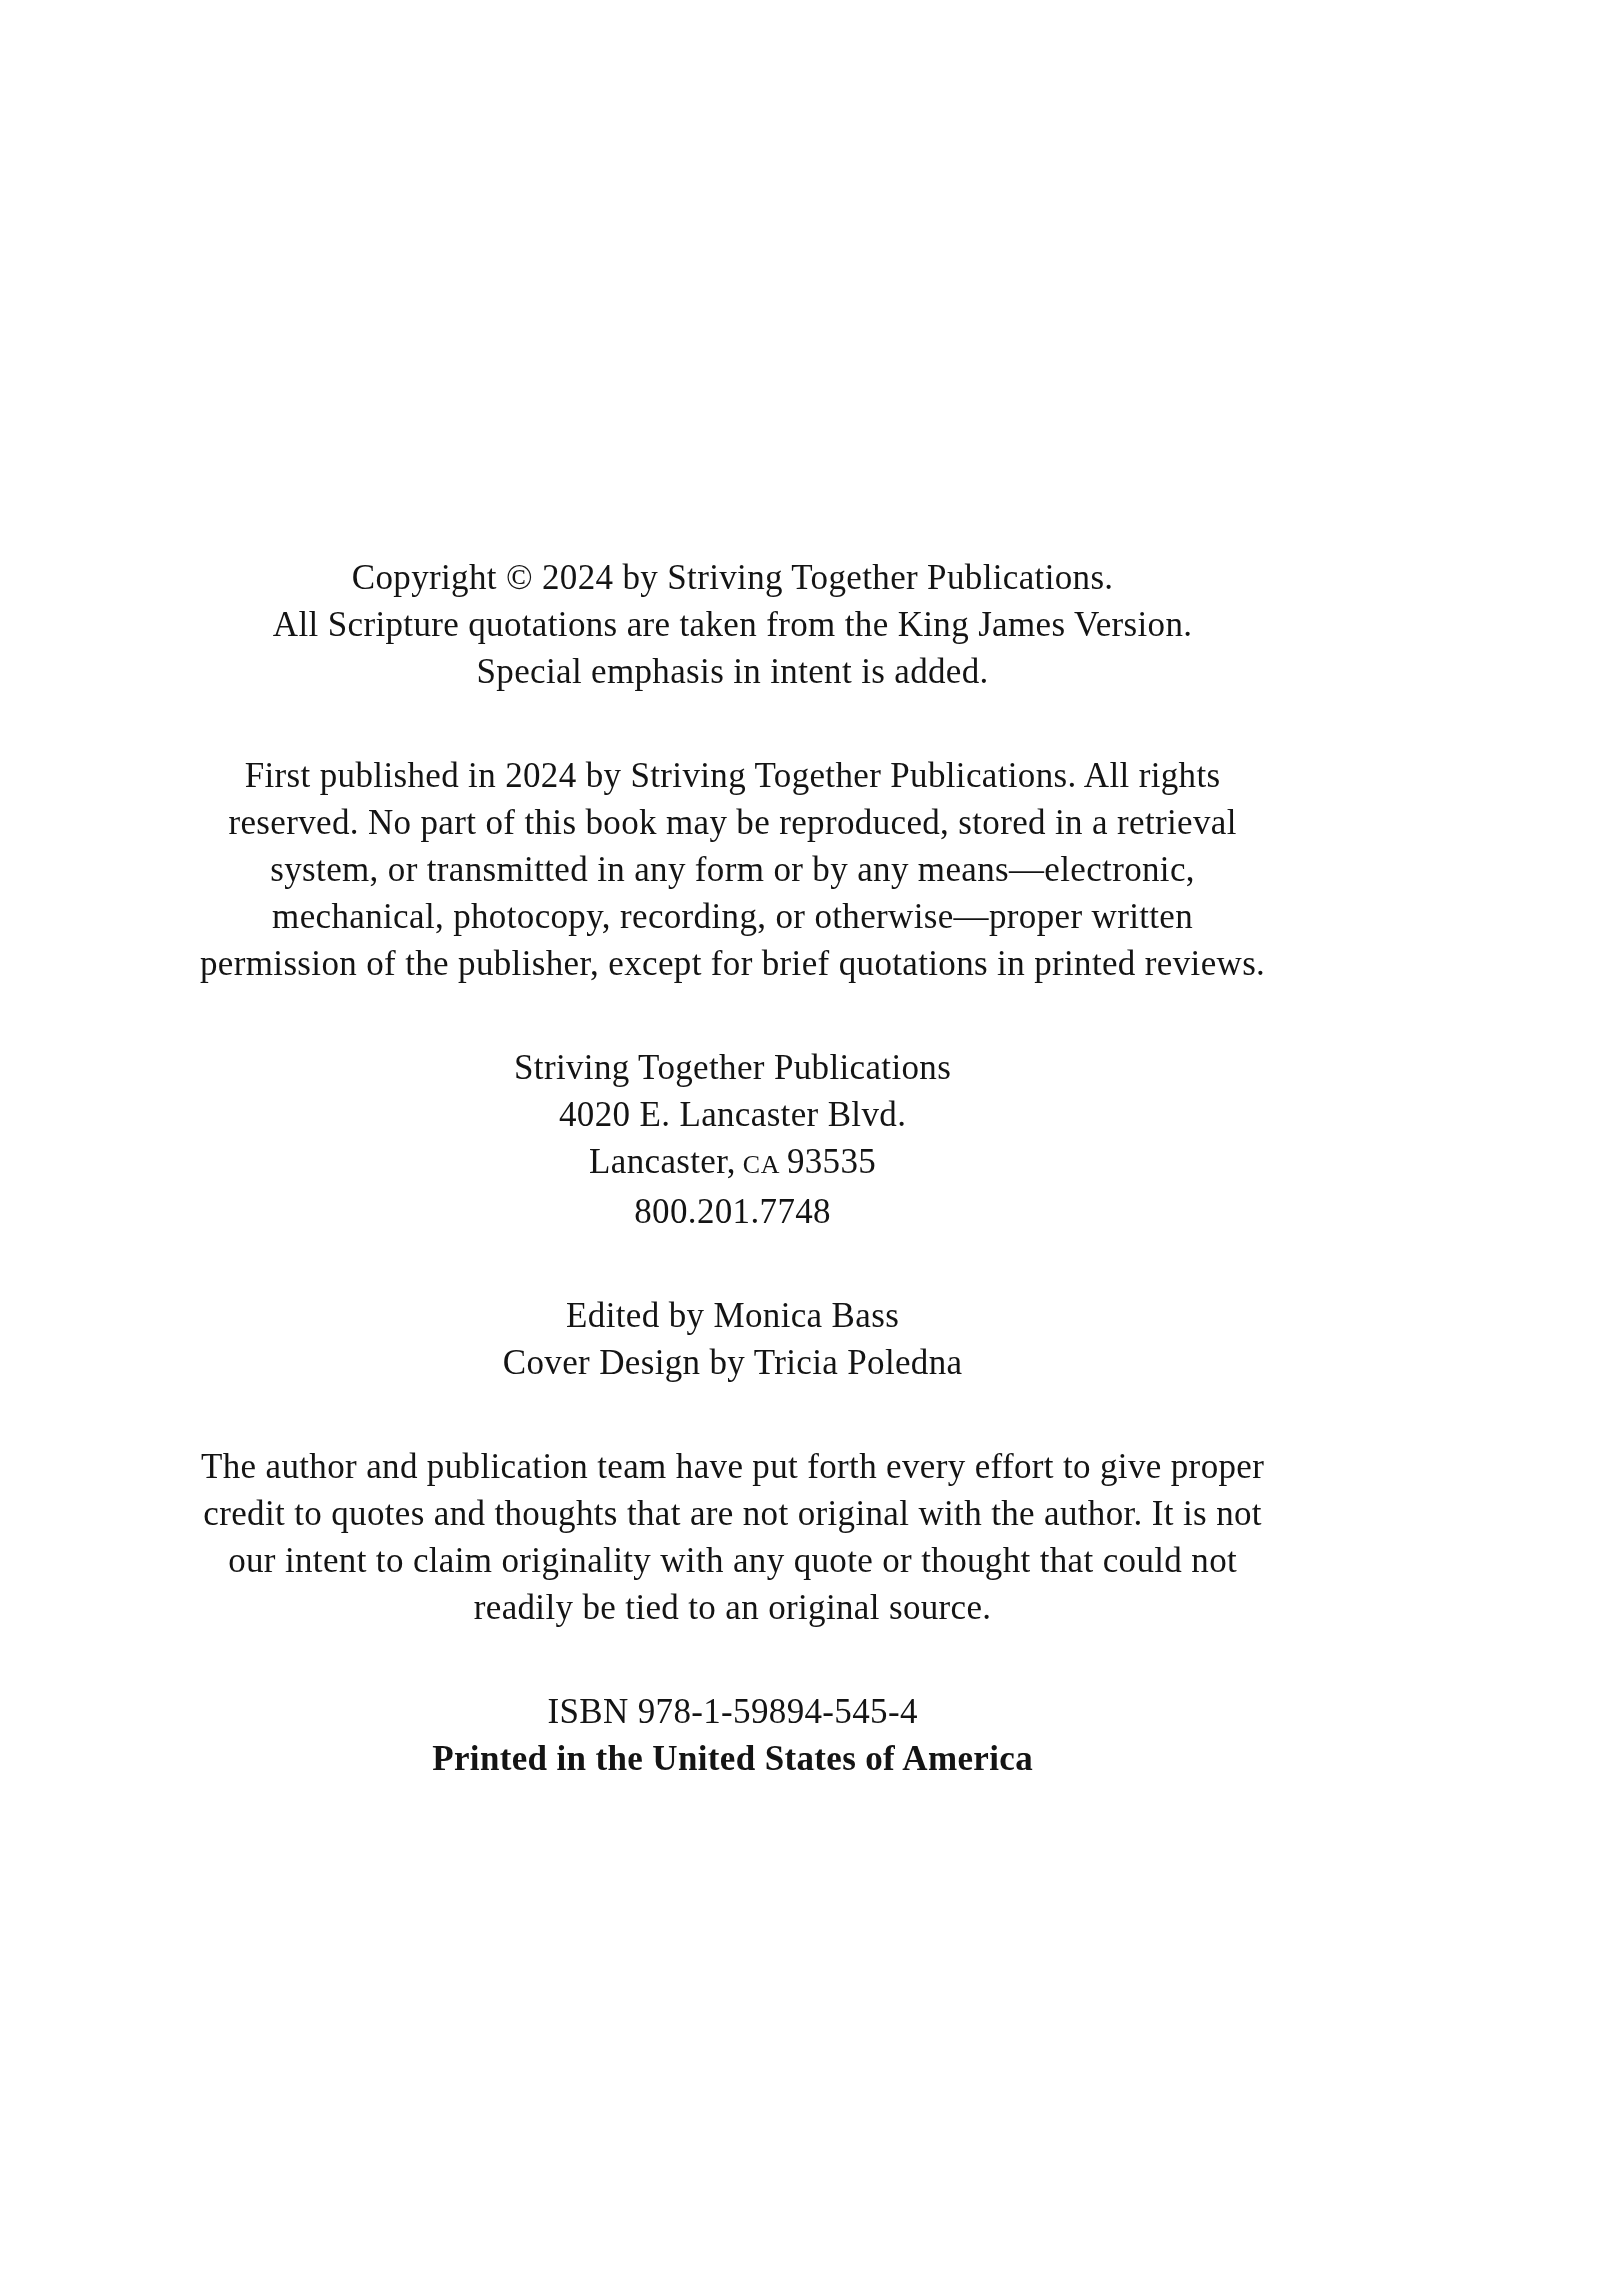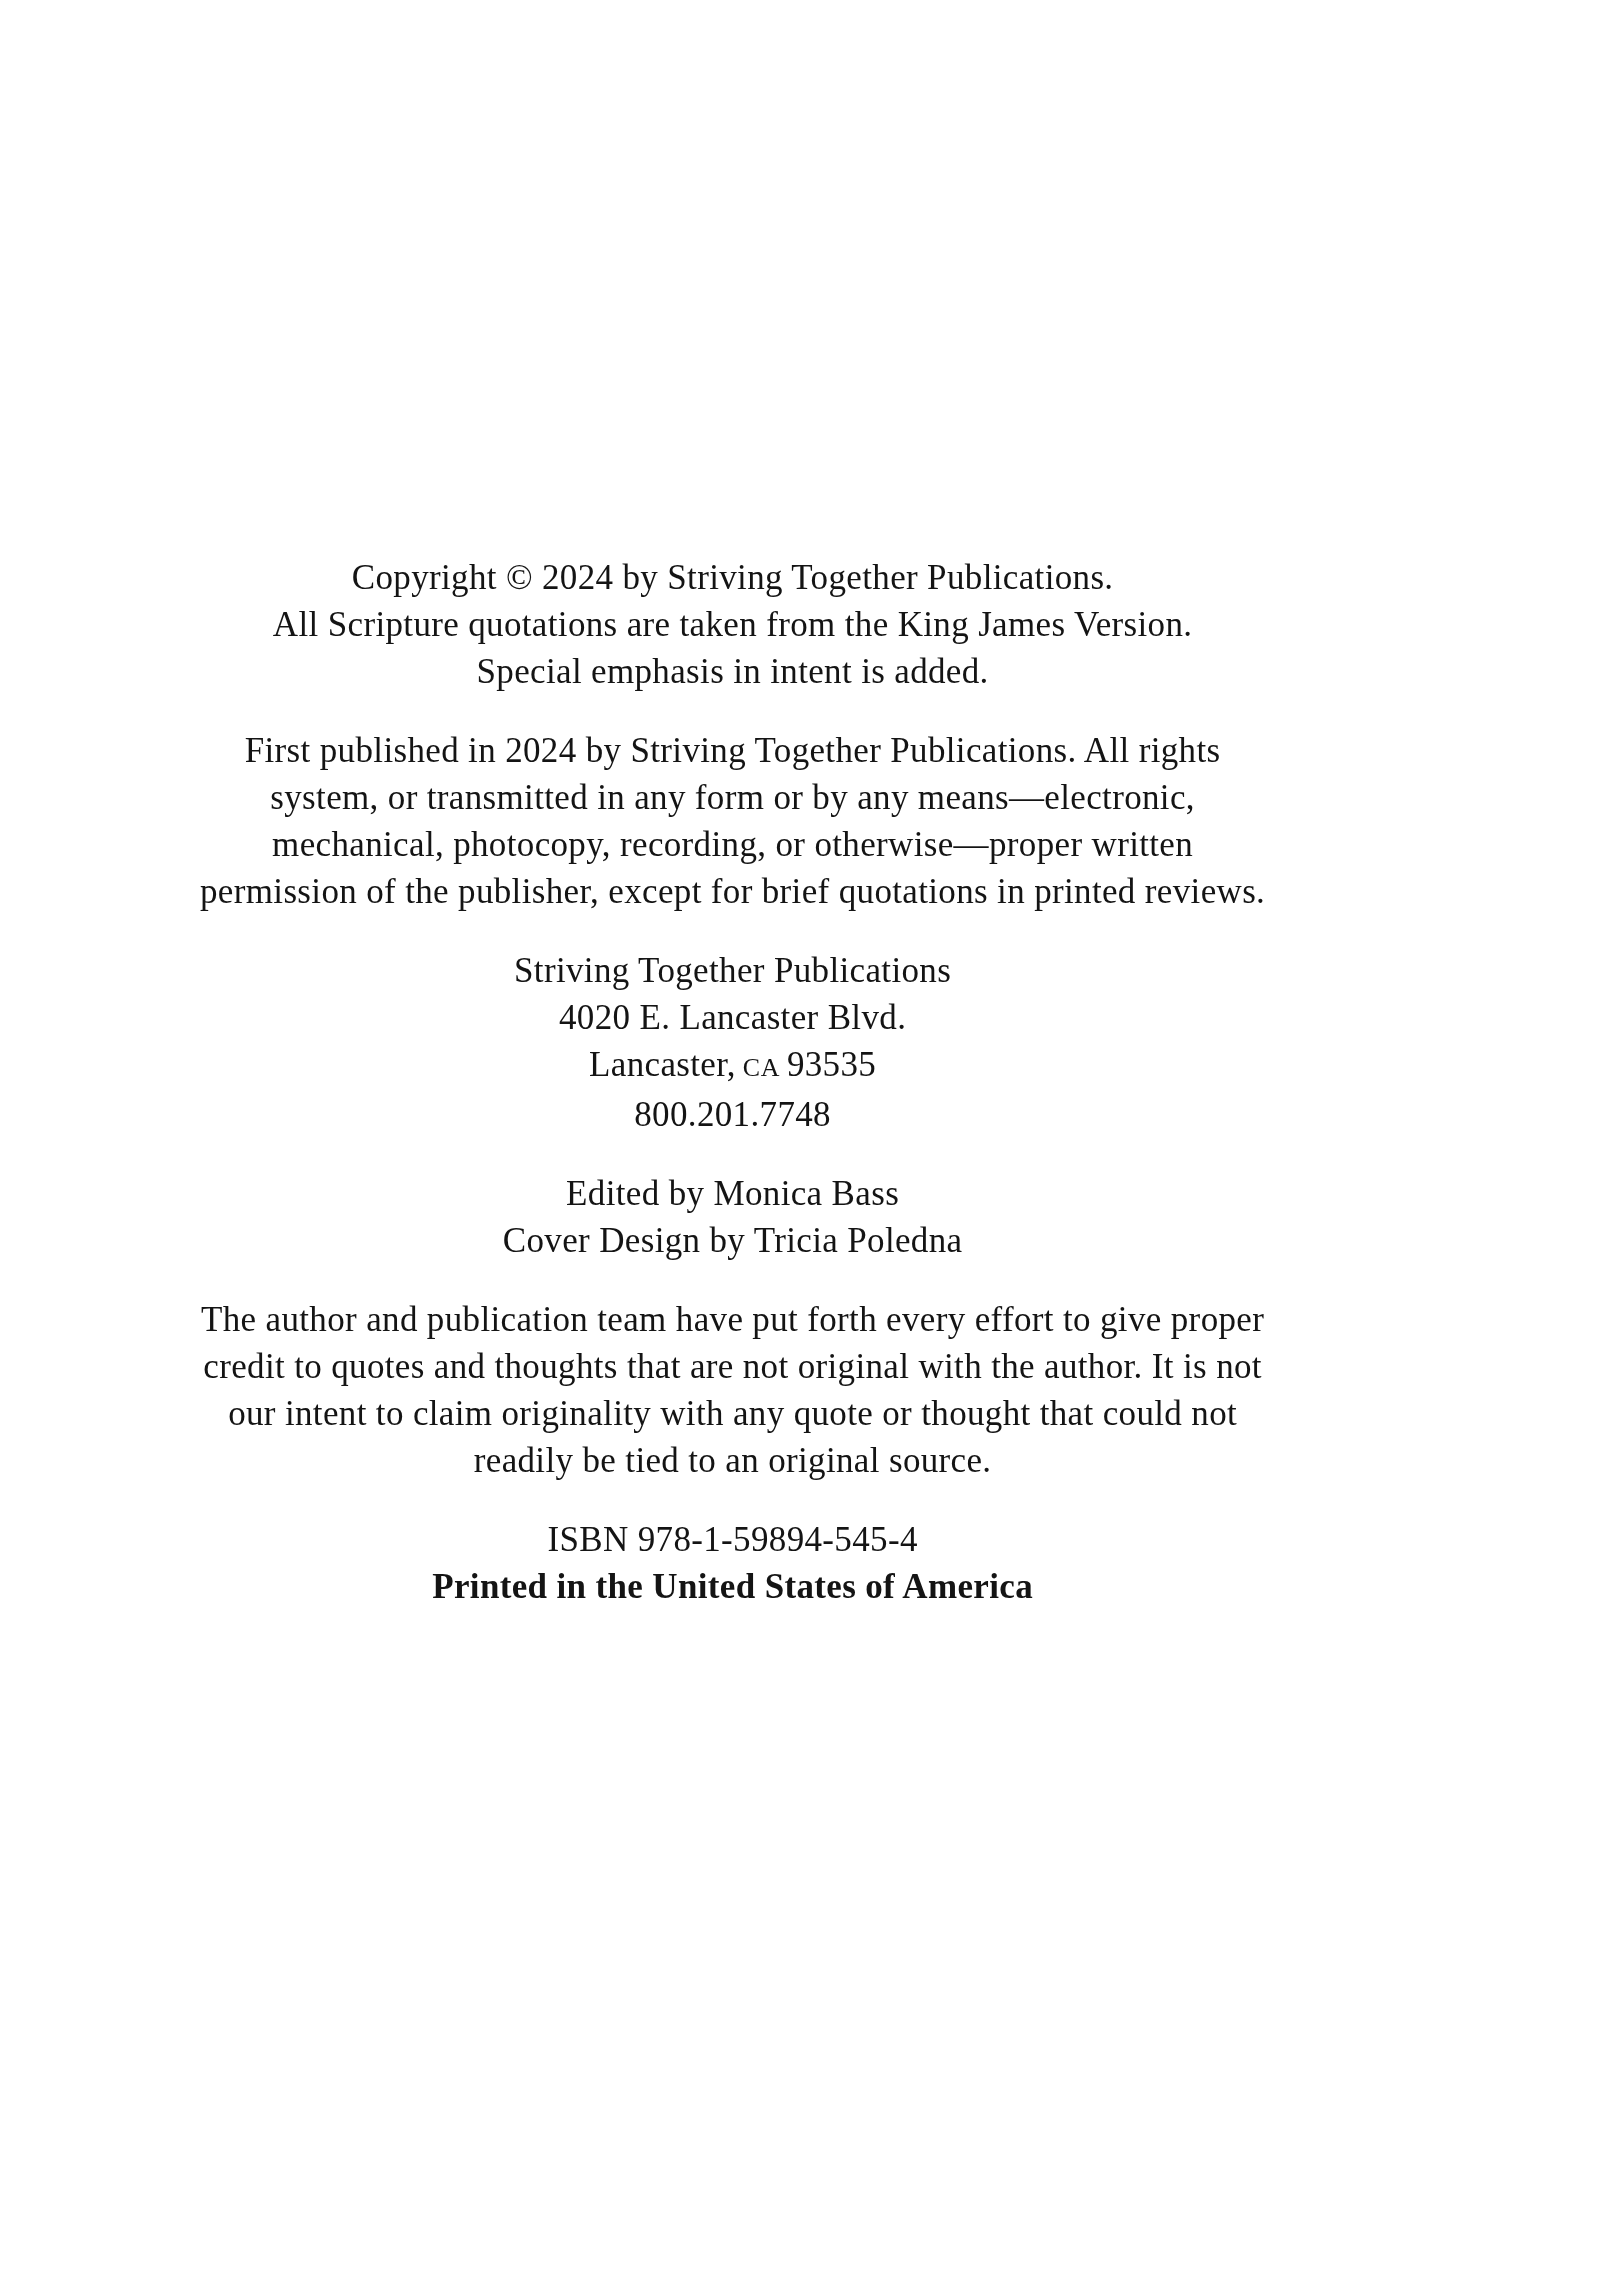--- a/index.html
+++ b/index.html
@@ -25,21 +25,21 @@
     font-size: 35px;
     line-height: 47px;
     color: #141414;
     letter-spacing: 0.01em;
     text-align: center;
   }
   .block {
     margin: 0;
   }
   .block + .block {
-    margin-top: 32px;
+    margin-top: 57px;
   }
   .line {
     white-space: nowrap;
   }
   .bold {
     font-weight: bold;
   }
   .state-smallcaps {
     font-size: 0.74em;
     margin: 0 0.26em;
@@ -53,20 +53,21 @@
   <div class="copyright-content">
 
     <div class="block">
       <div class="line">Copyright © 2024 by Striving Together Publications.</div>
       <div class="line">All Scripture quotations are taken from the King James Version.</div>
       <div class="line">Special emphasis in intent is added.</div>
     </div>
 
     <div class="block">
       <div class="line">First published in 2024 by Striving Together Publications. All rights</div>
+      <div class="line">reserved. No part of this book may be reproduced, stored in a retrieval</div>
       <div class="line">system, or transmitted in any form or by any means—electronic,</div>
       <div class="line">mechanical, photocopy, recording, or otherwise—proper written</div>
       <div class="line">permission of the publisher, except for brief quotations in printed reviews.</div>
     </div>
 
     <div class="block">
       <div class="line">Striving Together Publications</div>
       <div class="line">4020 E. Lancaster Blvd.</div>
       <div class="line"><span>Lancaster,</span><span class="state-smallcaps">CA</span><span>93535</span></div>
       <div class="line">800.201.7748</div>

